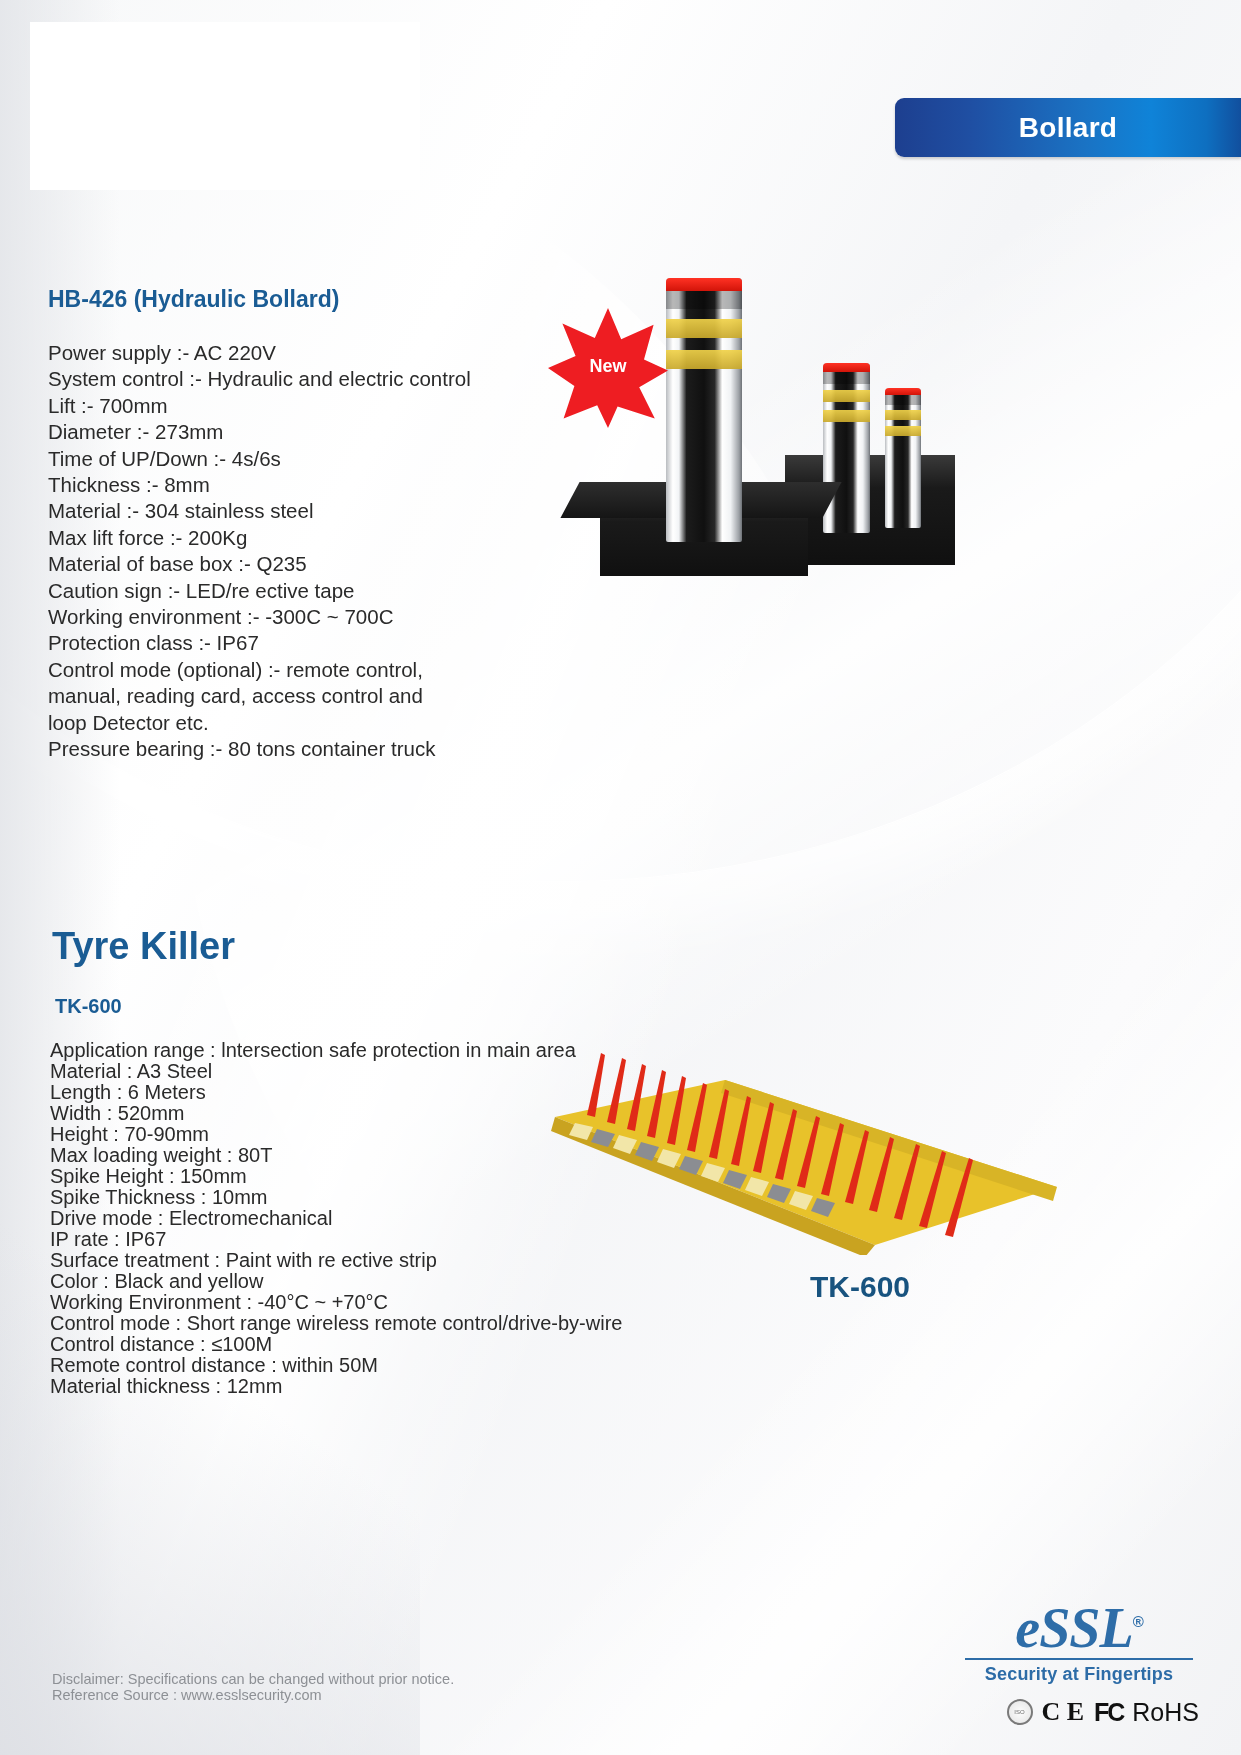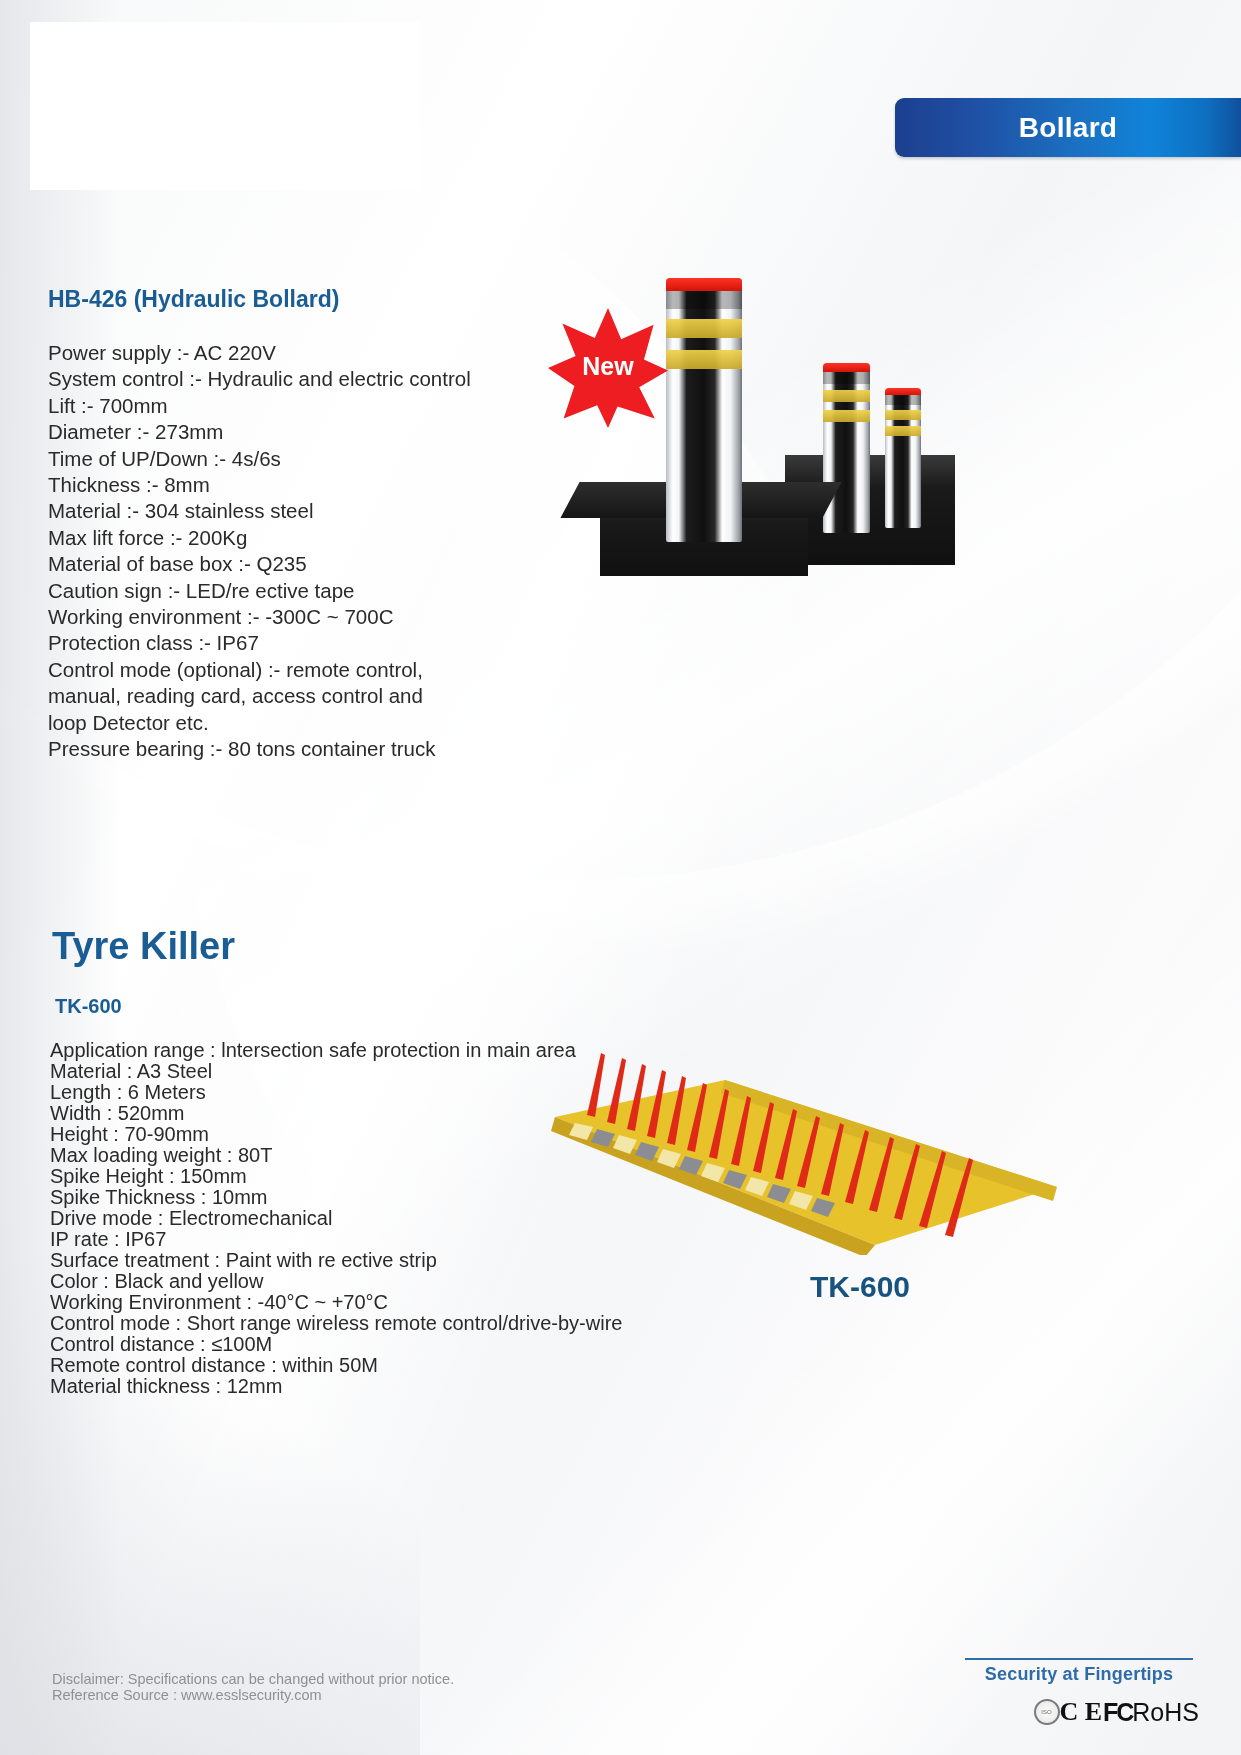--- a/index.html
+++ b/index.html
@@ -126,21 +126,21 @@
   
   .new-badge {
     position:absolute; left:8px; top:58px; width:120px; height:120px;
   }
   .new-badge .star {
     width:100%; height:100%; background:#ee1d22;
     clip-path:polygon(50% 0%,61% 26%,88% 14%,80% 43%,100% 52%,76% 66%,89% 92%,58% 82%,50% 100%,41% 81%,13% 92%,22% 65%,0% 50%,23% 40%,12% 13%,39% 25%);
   }
   .new-badge .txt {
     position:absolute; inset:0; display:flex; align-items:center; justify-content:center;
-    color:#ffffff; font-weight:bold; font-size:25px; padding-bottom:3px;
+    color:#ffffff; font-weight:bold; font-size:18px; padding-bottom:3px;
   }
 
   .photo-caption {
     position:absolute; text-align:center;
     color:#1d5f95; font-size:29px; line-height:41px;
   }
   #hb-caption { left:540px; top:735px; width:500px; }
 
   
   #tk-section-title {
@@ -177,21 +177,21 @@
     font-size:15px; vertical-align:super; font-style:normal;
     font-family:"Liberation Sans", sans-serif;
   }
   .logo-rule { height:2px; background:#2e6da8; margin:2px 6px 4px 6px; }
   .logo-tag {
     color:#2d6ca7; font-size:18px; font-weight:bold;
     letter-spacing:.2px;
   }
   .cert-row {
     display:flex; align-items:center; justify-content:flex-end;
-    gap:0; margin-top:12px;
+    gap:9px; margin-top:12px;
   }
   .iso-seal {
     width:26px; height:26px; border-radius:50%;
     border:2px solid #7a7a7a;
     display:flex; align-items:center; justify-content:center;
     font-size:6px; color:#6a6a6a; line-height:6px; text-align:center;
     background:radial-gradient(circle,#fdfdfd,#e3e3e3);
   }
   .ce-mark, .fc-mark, .rohs-mark { color:#111; font-weight:bold; }
   .ce-mark { font-size:26px; font-family:"Liberation Serif", serif; letter-spacing:1px; }
@@ -339,20 +339,23 @@
   </div>
 
   <div class="tk-caption-model">TK-600</div>
 
 </div>
 
 <div class="disclaimer">Disclaimer: Specifications can be changed without prior notice.
 Reference Source : www.esslsecurity.com</div>
 
 <div class="logo-area">
+  <div class="logo-essl">
+    <span>eSSL</span><span class="reg">®</span>
+  </div>
   <div class="logo-rule"></div>
   <div class="logo-tag">Security at Fingertips</div>
 
   <div class="cert-row">
     <div class="iso-seal">
       <span>ISO</span>
     </div>
     <div class="ce-mark">C E</div>
     <div class="fc-mark">FC</div>
     <div class="rohs-mark">RoHS</div>

